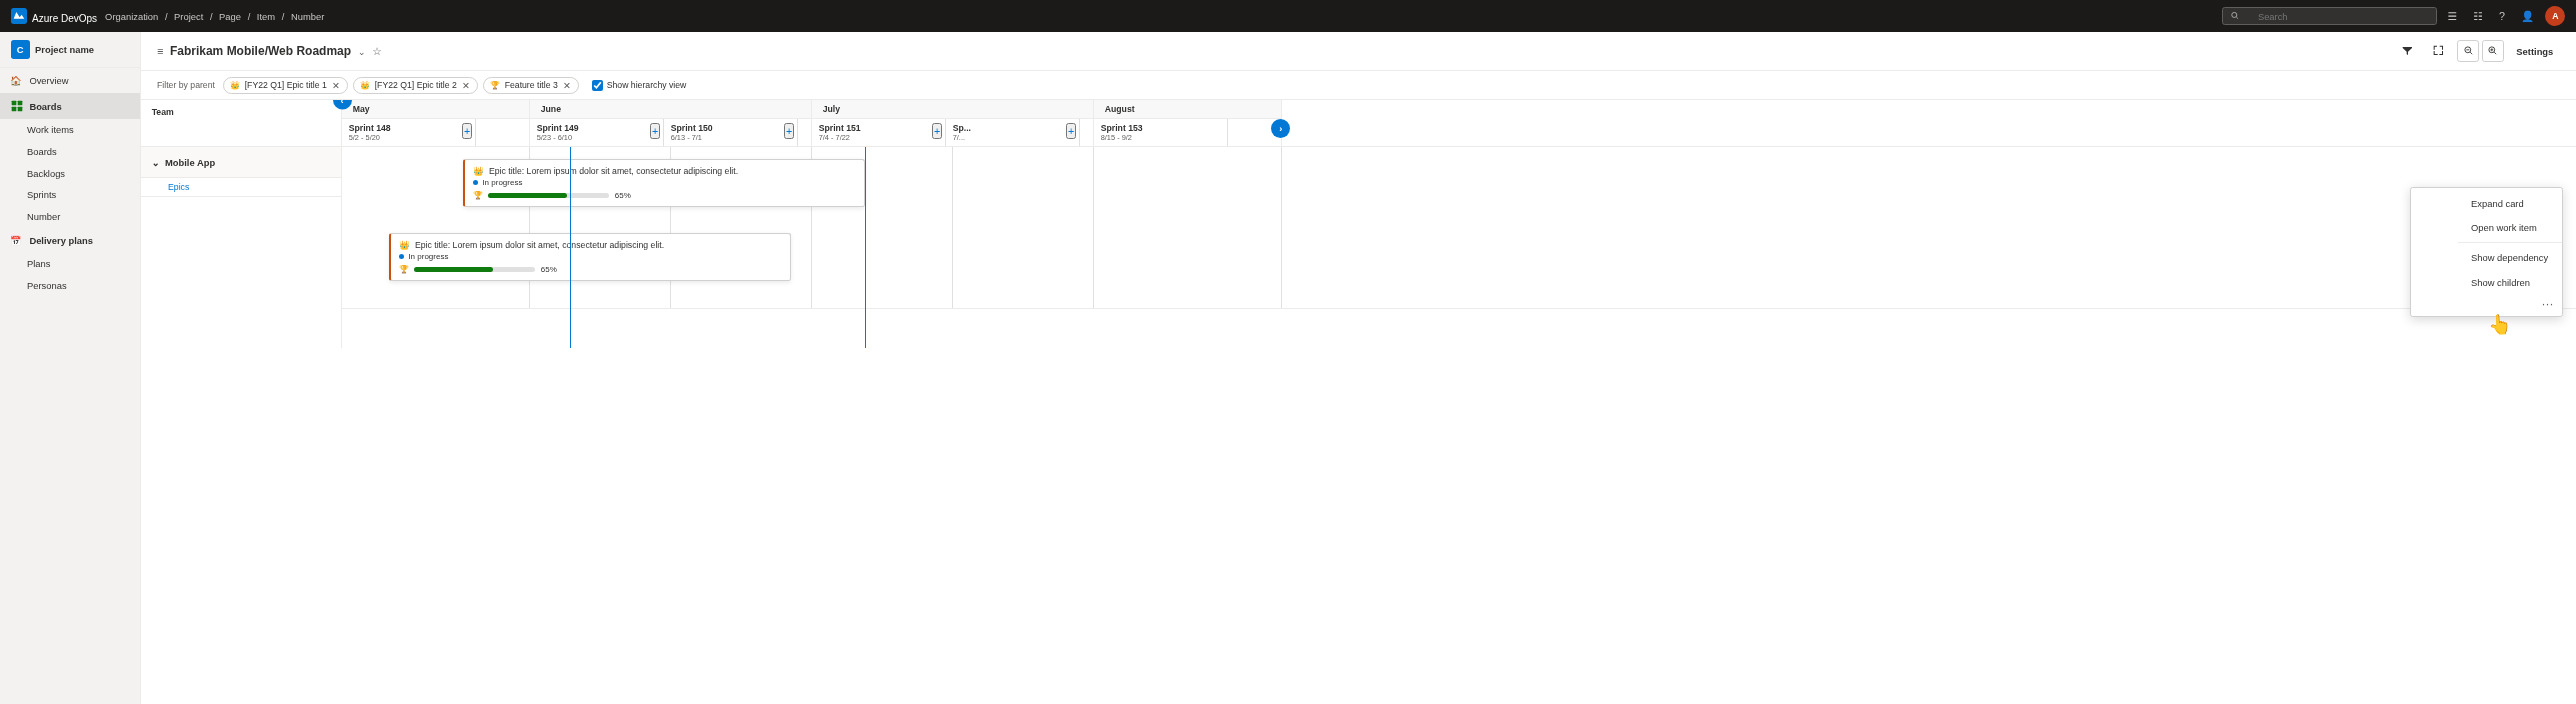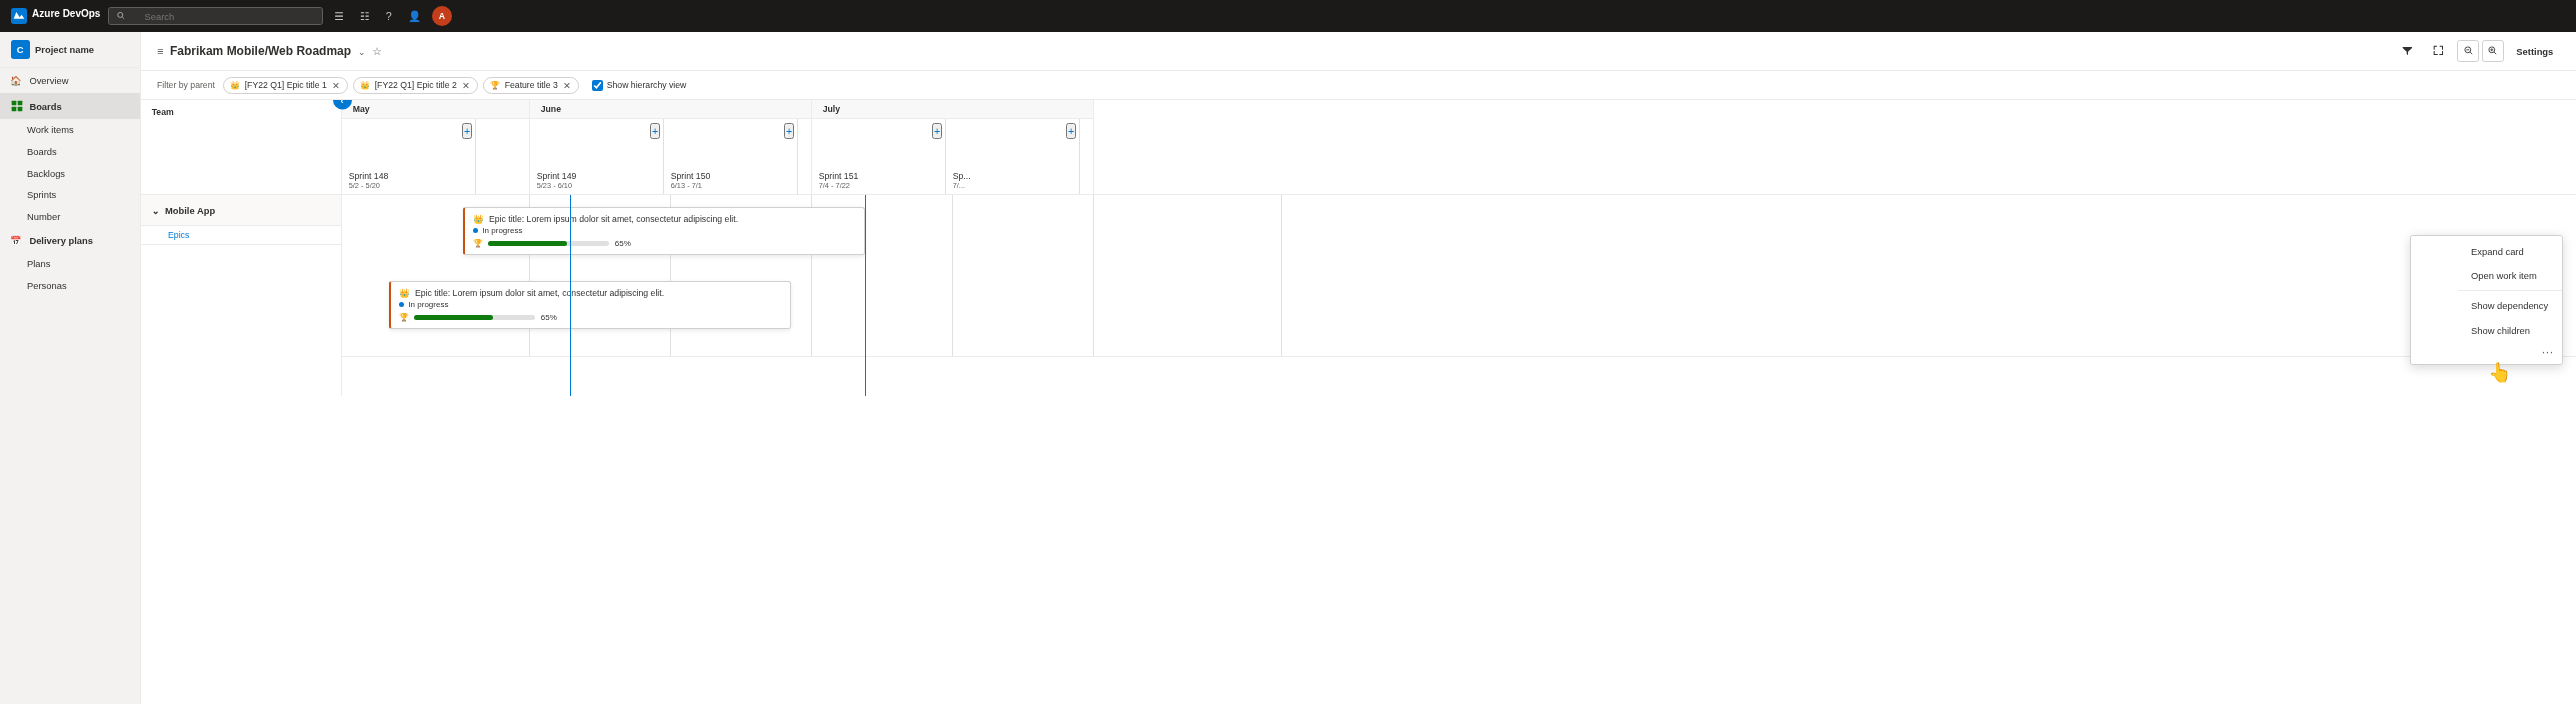--- a/index.html
+++ b/index.html
@@ -5,21 +5,21 @@
     * { box-sizing: border-box; margin: 0; padding: 0; }
     body { font-family: 'Segoe UI', sans-serif; font-size: 9.4px; background: #fff; overflow: hidden; width: 2576px; height: 704px; }
 
     
     .top-nav {
       display: flex; align-items: center;
       height: 32px; background: #1b1a19;
       padding: 0 10.7px; gap: 8px;
       position: fixed; top: 0; left: 0; right: 0; z-index: 100;
     }
-    .top-nav-logo { display: flex; align-items: flex-start; gap: 5.4px; color: #fff; font-size: 10px; font-weight: 700; }
+    .top-nav-logo { display: flex; align-items: flex-end; gap: 5.4px; color: #fff; font-size: 10px; font-weight: 400; }
     .top-nav-logo-icon { width: 16px; height: 16px; }
     .top-nav-breadcrumb { color: #c8c6c4; font-size: 9.4px; flex: 1; }
     .top-nav-breadcrumb span { color: #c8c6c4; }
     .top-nav-breadcrumb .sep { margin: 0 4px; }
     .top-nav-right { display: flex; align-items: center; gap: 5.4px; }
     .search-box {
       display: flex; align-items: center; gap: 19px;
       background: #323130; border: 0.7px solid #605e5c;
       border-radius: 2.7px; padding: 2.7px 8px;
       width: 215px; color: #c8c6c4;
@@ -112,21 +112,21 @@
       padding: 4px 10.7px; font-size: 8.7px; font-weight: 600; color: #323130;
       background: #f8f8f8; border-bottom: 0.7px solid #edebe9; text-align: left;
     }
     .sprints-row { display: flex; }
     .sprint-cell {
       min-width: 134px; padding: 4px 6.7px;
       border-right: 0.7px solid #e0e0e0;
       font-size: 8px; color: #323130;
       display: flex; flex-direction: column; position: relative;
     }
-    .sprint-name { font-weight: 400; font-size: 8.7px; margin-top: 48px; }
+    .sprint-name { font-weight: 700; font-size: 8.7px; }
     .sprint-dates { color: #605e5c; font-size: 7.4px; }
     .sprint-add { position: absolute; right: 2.7px; top: 4px; cursor: pointer; color: #0078d4; font-size: 10.7px; }
 
     
     .content-body { display: flex; }
     .team-col { width: 201px; min-width: 201px; border-right: 0.7px solid #edebe9; flex-shrink: 0; }
     .team-row {
       display: flex; align-items: center; gap: 5.4px;
       padding: 9.4px 10.7px; border-bottom: 0.7px solid #edebe9;
       background: #faf9f8; font-size: 9.4px; font-weight: 600;
@@ -214,20 +214,31 @@
 </head>
 <body>
 
 <nav class="top-nav">
   <div class="top-nav-logo">
     <svg class="top-nav-logo-icon" viewBox="0 0 24 24" fill="none">
       <rect width="24" height="24" rx="4" fill="#0078d4"></rect>
       <path d="M4 16L8 6l5 8 3-4 4 6H4z" fill="#fff"></path>
     </svg>
     <span>Azure DevOps</span>
+  </div>
+  <div class="top-nav-breadcrumb">
+    <span>Organization</span>
+    <span class="sep">/</span>
+    <span>Project</span>
+    <span class="sep">/</span>
+    <span>Page</span>
+    <span class="sep">/</span>
+    <span>Item</span>
+    <span class="sep">/</span>
+    <span>Number</span>
   </div>
   <div class="top-nav-right">
     <div class="search-box">
       <svg width="9.4" height="9.4" viewBox="0 0 16 16" fill="#c8c6c4">
         <circle cx="6.5" cy="6.5" r="5" stroke="#c8c6c4" stroke-width="1.5" fill="none"></circle>
         <line x1="10.5" y1="10.5" x2="14" y2="14" stroke="#c8c6c4" stroke-width="1.5"></line>
       </svg>
       <input type="text" placeholder="Search" style="">
     </div>
     <button class="nav-icon-btn">☰</button>
@@ -415,20 +426,32 @@
                 <button class="sprint-add">+</button>
               </div>
               <div class="sprint-cell">
                 <span class="sprint-name">Sp...</span>
                 <span class="sprint-dates">7/...</span>
                 <button class="sprint-add">+</button>
               </div>
             </div>
           </div>
 
+          <div class="month-section" style="min-width:188px; position:relative;">
+            <div class="month-label">August</div>
+            <div class="sprints-row">
+              <div class="sprint-cell">
+                <span class="sprint-name">Sprint 153</span>
+                <span class="sprint-dates">8/15 - 9/2</span>
+              </div>
+            </div>
+            <div style="position:absolute; right:-9.4px; top:19px;">
+              <button class="month-nav-btn" style="position:static; background:#0078d4;">›</button>
+            </div>
+          </div>
 
         </div>
       </div>
 
       <div class="content-body">
 
         <div class="team-col">
           <div class="team-row">
             <span class="team-chevron">⌄</span>
             <span class="team-name">Mobile App</span>

